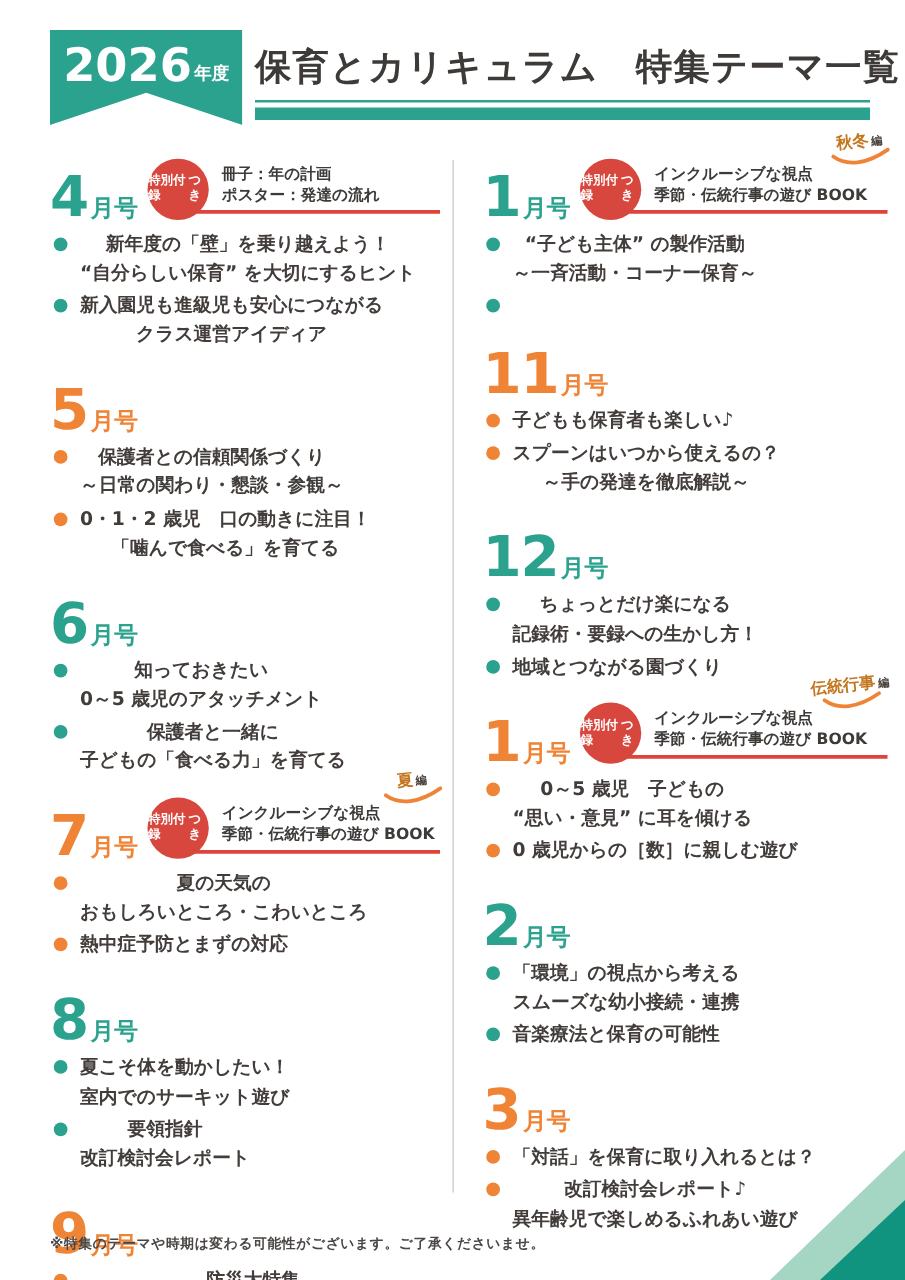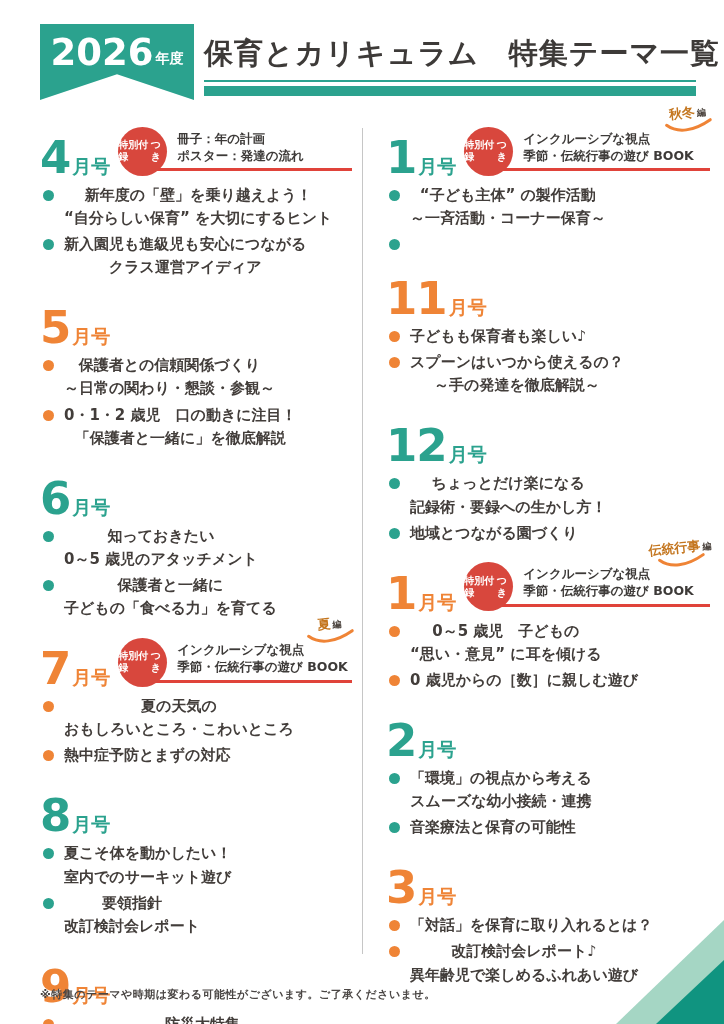--- a/index.html
+++ b/index.html
@@ -166,21 +166,21 @@
               <span class="dot"></span>
               <div class="lines">
                 <div>保護者との信頼関係づくり</div>
                 <div>～日常の関わり・懇談・参観～</div>
               </div>
             </li>
             <li class="item">
               <span class="dot"></span>
               <div class="lines">
                 <div>0・1・2 歳児　口の動きに注目！</div>
-                <div>「保護者と一緒に」を徹底解説</div>
+                <div>「噛んで食べる」を育てる</div>
               </div>
             </li>
           </ul>
         </section>
         <section class="month teal">
           <div class="month-head">
             <div class="month-label">
               <span class="month-number">6</span>
               <span class="month-suffix">月号</span>
             </div>

